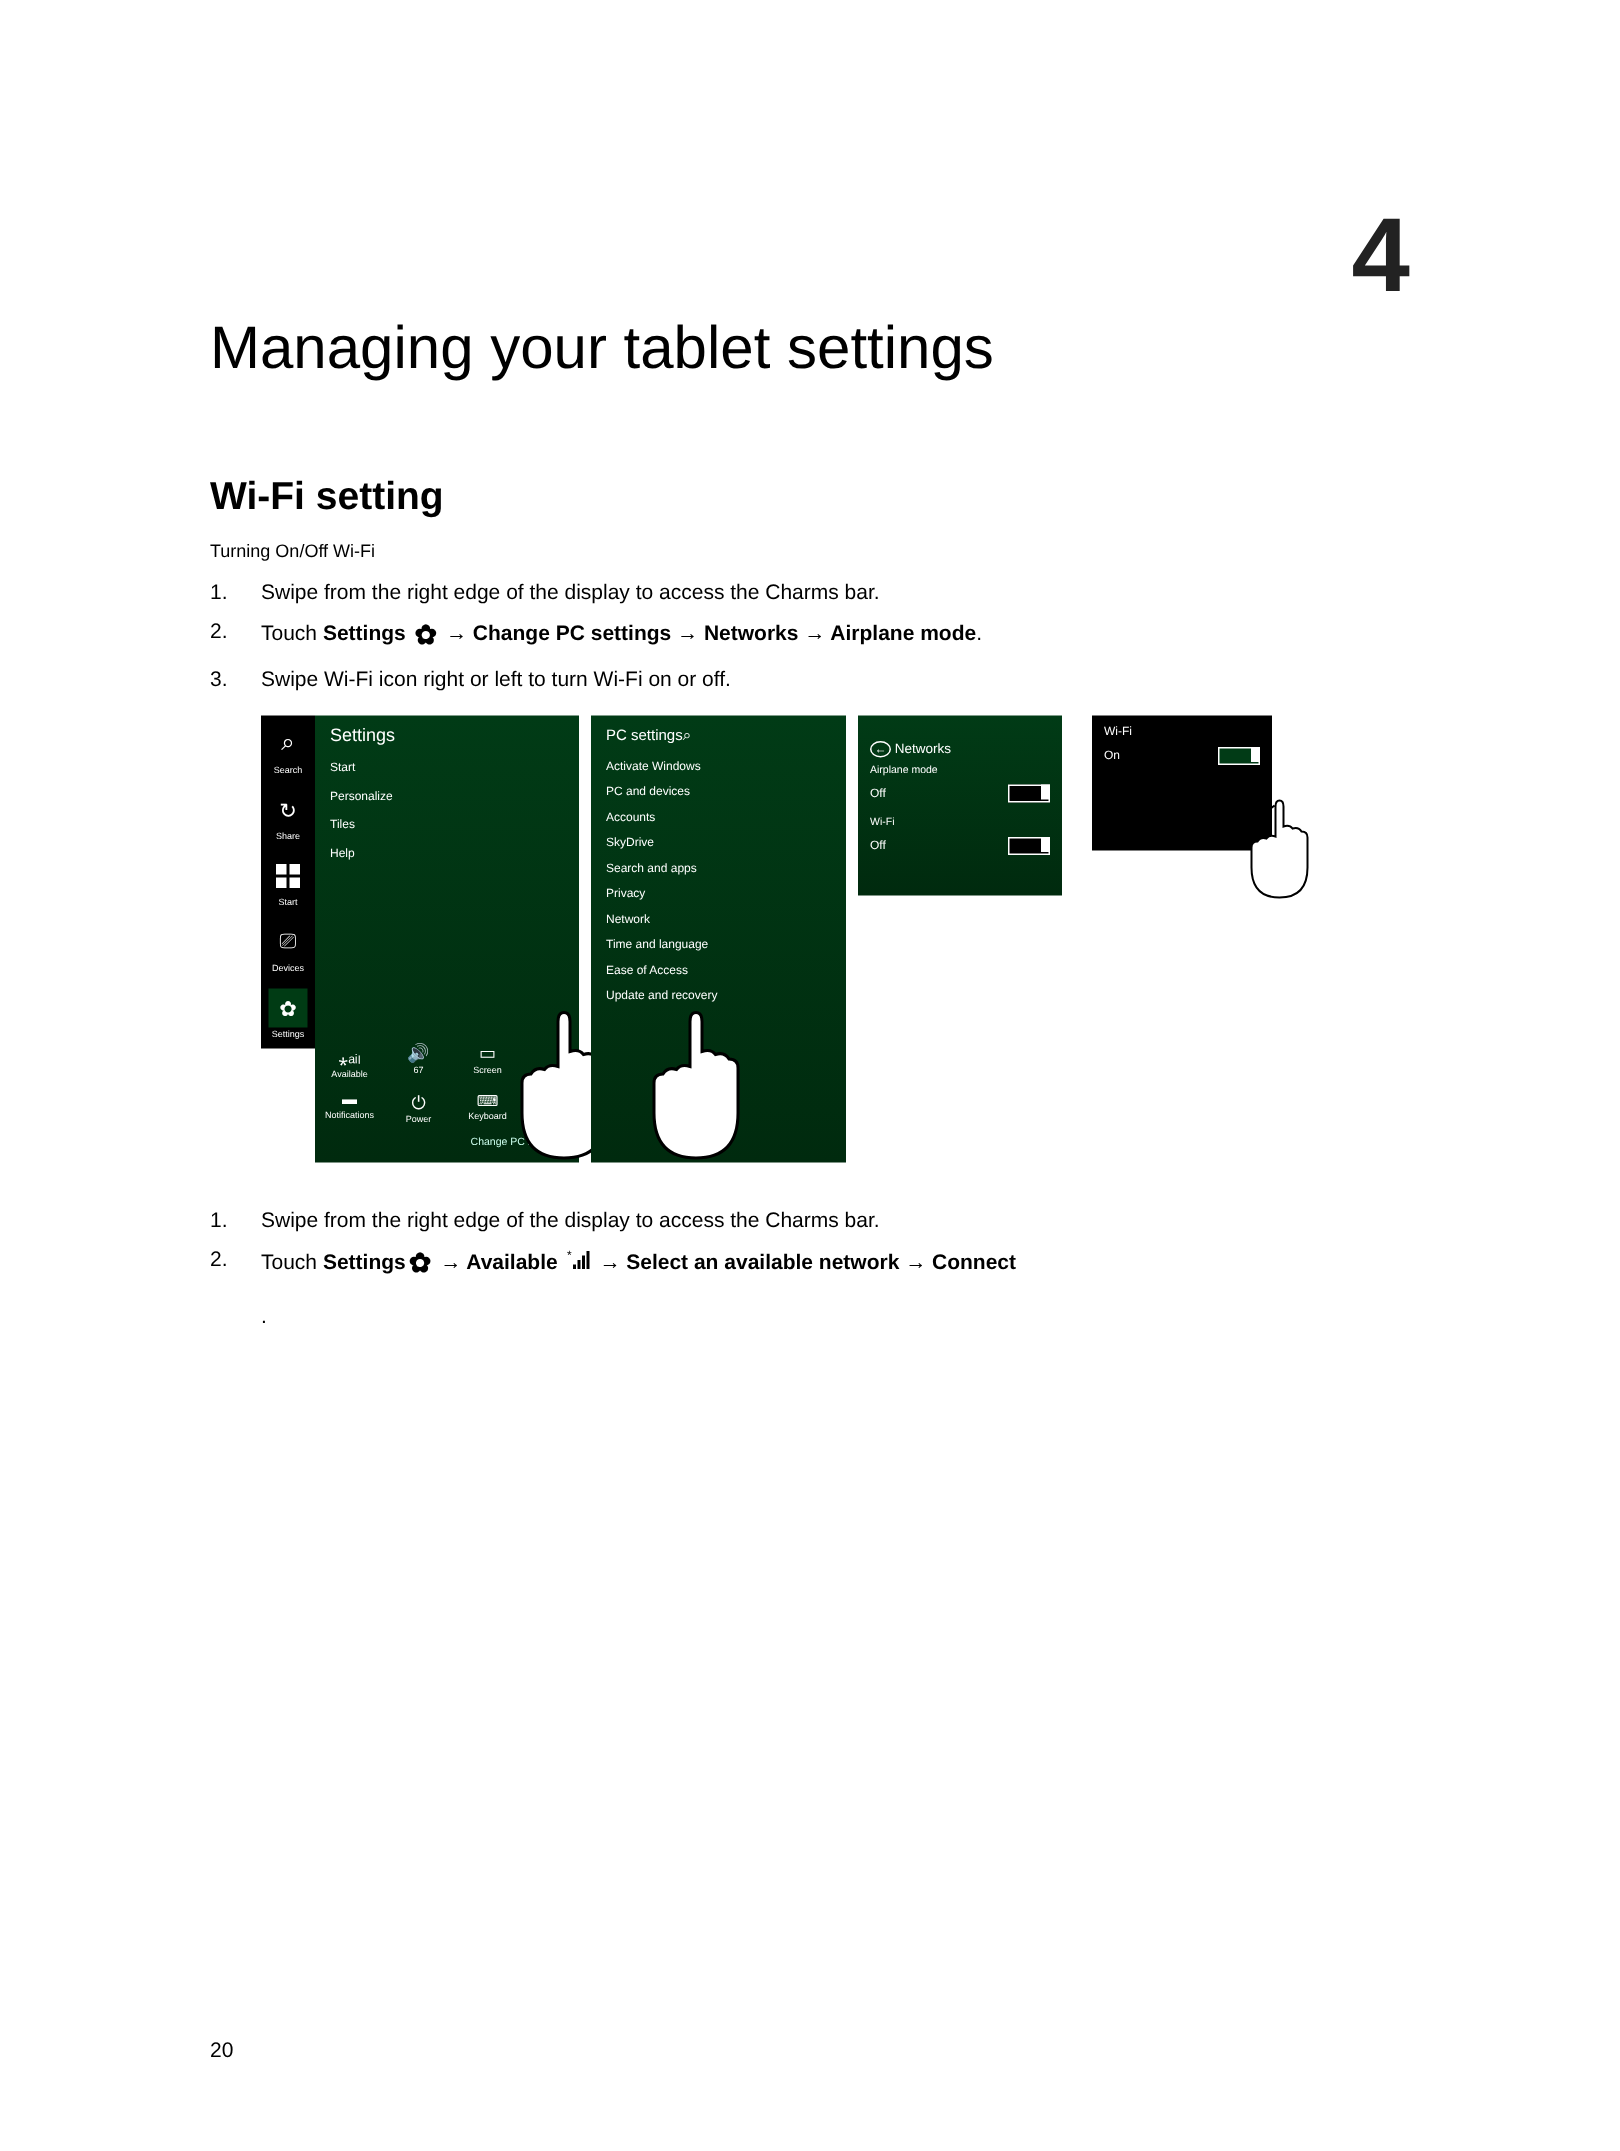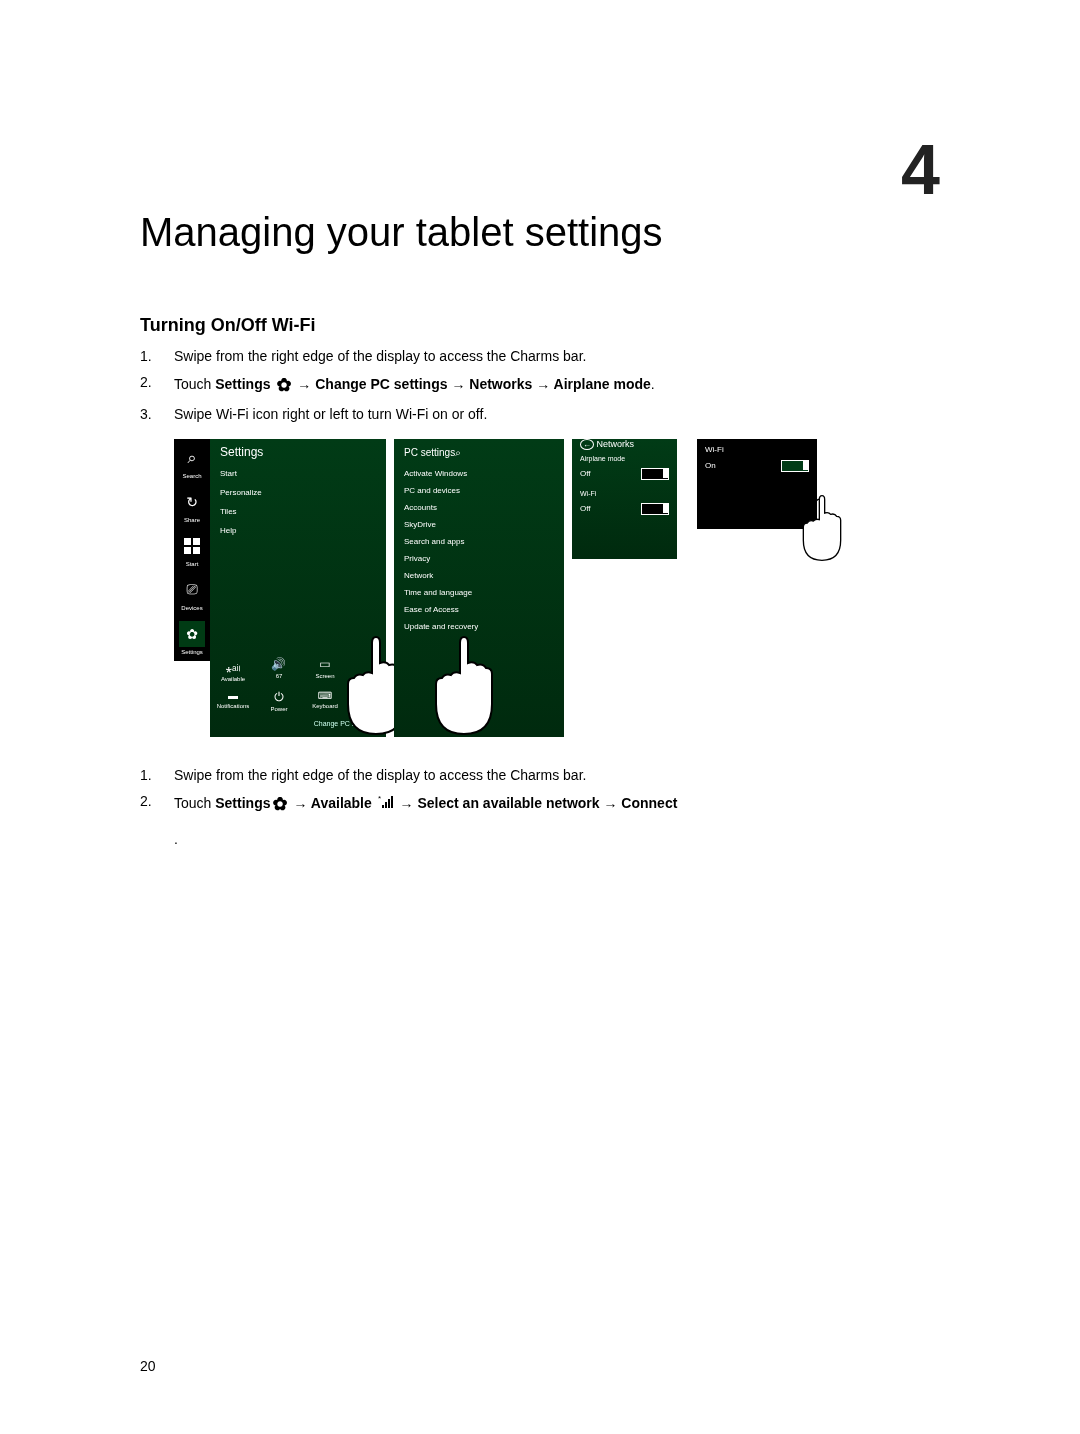--- a/index.html
+++ b/index.html
@@ -1,20 +1,20 @@
 <!DOCTYPE html>
 <html><head>
 <meta charset="utf-8">
 <style>
 html,body{margin:0;padding:0;font-family:Arial,Helvetica,sans-serif;color:#000;background:#fff}
 .page{width:1080px;height:1434px;position:relative;box-sizing:border-box;padding:150px 140px 60px 140px}
 .chapnum{position:absolute;top:130px;right:140px;font-size:70px;font-weight:bold;color:#222}
 h1.title{font-size:40px;font-weight:normal;margin:60px 0 60px 0}
 h2.section{font-size:26px;font-weight:bold;margin:20px 0 14px 0}
-h3.sub{font-size:18px;font-weight:bold;margin:12px 0 10px 0}
+h3.sub{font-size:12px;font-weight:normal;margin:12px 0 10px 0}
 ol.steps{list-style:none;counter-reset:step;margin:0 0 14px 0;padding:0}
 ol.steps>li{counter-increment:step;margin:6px 0;font-size:14px;line-height:1.45;padding-left:34px;position:relative}
 ol.steps>li::before{content:counter(step)".";position:absolute;left:0;width:28px;text-align:left}
 .b{font-weight:bold}
 .arrow{font-weight:bold}
 .settings-gear{display:inline-block;vertical-align:middle;font-size:18px;font-weight:bold;margin:0 2px}
 .signal-ic{display:inline-block;vertical-align:middle;margin:0 2px}
 .figure-wrap{margin:6px 0 28px 34px}
 .figure{display:flex;gap:0;align-items:flex-start}
 .charms{width:36px;background:#000;padding:6px 0;display:flex;flex-direction:column;align-items:center;gap:10px}
@@ -27,39 +27,40 @@
 .sp-item{font-size:8px;margin:10px 0}
 .sp-bottom{position:absolute;bottom:10px;left:10px;right:10px}
 .sp-quick-row{display:flex;gap:20px;margin-bottom:8px}
 .sp-quick{display:flex;flex-direction:column;align-items:center;gap:2px;font-size:6px;width:26px}
 .sp-change{text-align:right;font-size:7px;color:#cfe}
 .hand{position:absolute;width:60px;height:120px;border:none}
 .hand svg{width:100%;height:100%}
 .pc-settings{width:170px;height:298px;background:linear-gradient(#013b16,#002a0e);color:#fff;padding:8px 10px;box-sizing:border-box;font-size:8px;margin-left:8px;position:relative}
 .pc-head{display:flex;align-items:center;font-size:10px;margin-bottom:10px}
 .pc-item{margin:8px 0}
-.nets-panel{width:105px;height:120px;background:linear-gradient(#013b16,#002a0e);color:#fff;padding:0 8px;box-sizing:border-box;font-size:8px;margin-left:8px}
+.nets-panel{width:136px;height:120px;background:linear-gradient(#013b16,#002a0e);color:#fff;padding:17px 8px;box-sizing:border-box;font-size:8px;margin-left:8px}
 .n-head{font-size:9px;margin-bottom:6px}
 .n-row{display:flex;justify-content:space-between;align-items:center;margin:6px 0}
 .toggle{width:26px;height:10px;background:#000;border:1px solid #fff;position:relative}
 .toggle .knob{position:absolute;width:6px;height:10px;top:-1px;background:#fff}
 .toggle .knob.on{right:-1px}
 .wifi-close{width:120px;height:90px;background:#000;color:#fff;margin-left:20px;font-size:8px;padding:6px 8px;box-sizing:border-box;position:relative}
 .wifi-close .toggle{background:#013b16}
 .pagenum{position:absolute;bottom:60px;left:140px;font-size:14px}
 .dot{font-size:14px;margin-left:34px}
 </style>
 </head>
 <body>
 <div class="page">
 
 <div class="chapnum">4</div>
 
 <h1 class="title">Managing your tablet settings</h1>
 
+<h2 class="section">Wi-Fi setting</h2>
 
 <h3 class="sub">Turning On/Off Wi-Fi</h3>
 
 <ol class="steps">
   <li>Swipe from the right edge of the display to access the Charms bar.</li>
   <li>
     <span>Touch </span><span class="b">Settings</span>
     <span class="settings-gear">✿</span>
     <span class="b"> → Change PC settings → Networks → Airplane mode</span><span>.</span>
   </li>

